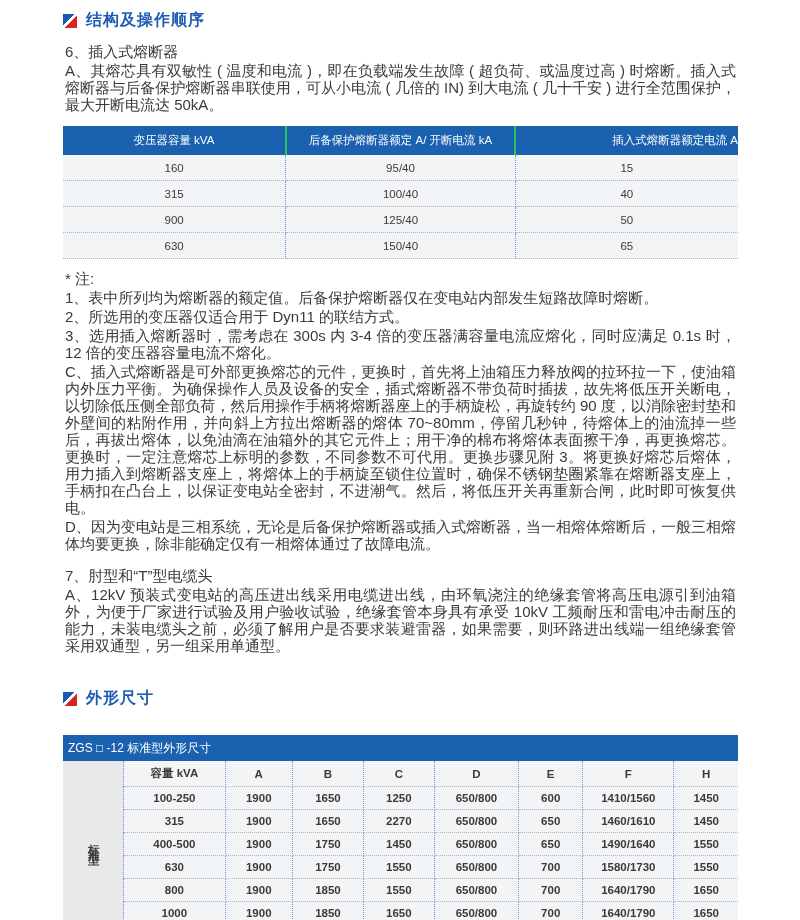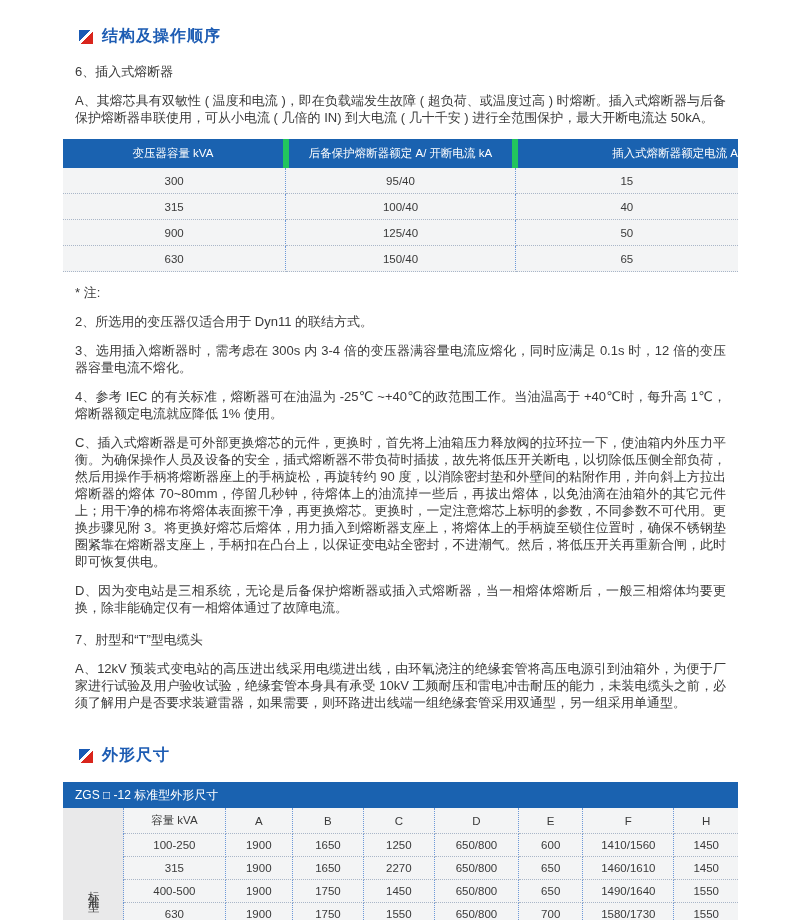--- a/index.html
+++ b/index.html
@@ -4,54 +4,54 @@
 <style>
   html, body { margin:0; padding:0; background:#ffffff; }
   body {
     width:800px; height:920px; overflow:hidden;
     font-family:"Liberation Sans","DejaVu Sans",sans-serif;
     color:#3a3a3a;
   }
   .page { box-sizing:border-box; width:800px; padding:10px 62px 0 63px; }
 
   
-  .section-head { display:flex; align-items:center; gap:9px; margin:16px; }
+  .section-head { display:flex; align-items:center; gap:9px; margin:0; }
   .section-head .st { font-size:16px; font-weight:bold; color:#1d5cb3; letter-spacing:1px; }
   .sq {
     width:14px; height:14px; flex:0 0 auto;
     background:linear-gradient(135deg,#1a5ab4 0%,#1a5ab4 42%,#ffffff 42%,#ffffff 55%,#d9251c 55%,#d9251c 100%);
   }
   .head2 { margin-top:34px; }
 
   
-  .body-text p { margin:12px; font-size:13px; line-height:17px; text-align:justify; color:#3a3a3a; }
+  .body-text p { margin:2px; font-size:15px; line-height:17px; text-align:justify; color:#3a3a3a; }
   .block1 { margin-top:12px; }
   .notes  { margin-top:11px; }
   .sec7   { margin-top:15px; }
 
   
   table.t { width:100%; border-collapse:collapse; table-layout:fixed; font-size:11.5px; color:#3a3a3a; }
   .t1 { margin-top:13px; }
   .t1 th {
     background:#1a62b0; color:#ffffff; font-weight:normal; font-size:11.5px;
-    height:29px; border-right:6px solid #22c55e; text-align:center; padding:0;
+    height:29px; border-right:2px solid #22c55e; text-align:center; padding:0;
   }
   .t1 th:last-child { border-right:none;text-align:right; }
   table.t td {
     background:#f3f4f5; text-align:center; padding:0;
     border-right:1px dotted #6c98d8; border-bottom:1px dotted #a9b6c8;
   }
   table.t td:last-child { border-right:none; }
   .t1 td { height:25px; }
 
   .t2-title {
-    margin-top:16px; background:#1a62b0; color:#ffffff;
-    font-size:12px; height:26px; line-height:26px; padding-left:12px;
-  }
-  .t2 td { height:22px; }
+    margin-top:26px; background:#1a62b0; color:#ffffff;
+    font-size:12px; height:26px; line-height:26px; padding-left:5px;
+  }
+  .t2 td { height:22px;font-weight:bold; }
   .t2 tr.head td { height:25px; }
   .t2 td.label-cell {
     background:#e9e9ea; border-right:1px dotted #6c98d8;
     writing-mode:vertical-rl; text-orientation:upright;
     letter-spacing:5px; text-align:center; vertical-align:middle;
   }
 </style>
 </head>
 <body>
 
@@ -75,21 +75,21 @@
       </colgroup>
     <thead>
       <tr>
         <th>变压器容量 kVA</th>
         <th>后备保护熔断器额定 A/ 开断电流 kA</th>
         <th>插入式熔断器额定电流 A</th>
       </tr>
     </thead>
     <tbody>
       <tr>
-        <td>300</td>
+        <td>160</td>
         <td>95/40</td>
         <td>15</td>
       </tr>
       <tr>
         <td>315</td>
         <td>100/40</td>
         <td>40</td>
       </tr>
       <tr>
         <td>900</td>
@@ -99,23 +99,23 @@
       <tr>
         <td>630</td>
         <td>150/40</td>
         <td>65</td>
       </tr>
     </tbody>
   </table>
 
   <div class="body-text notes">
     <p>* 注:</p>
+    <p>1、表中所列均为熔断器的额定值。后备保护熔断器仅在变电站内部发生短路故障时熔断。</p>
     <p>2、所选用的变压器仅适合用于 Dyn11 的联结方式。</p>
     <p>3、选用插入熔断器时，需考虑在 300s 内 3-4 倍的变压器满容量电流应熔化，同时应满足 0.1s 时，12 倍的变压器容量电流不熔化。</p>
-    <p>4、参考 IEC 的有关标准，熔断器可在油温为 -25℃ ~+40℃的政范围工作。当油温高于 +40℃时，每升高 1℃，熔断器额定电流就应降低 1% 使用。</p>
     <p>C、插入式熔断器是可外部更换熔芯的元件，更换时，首先将上油箱压力释放阀的拉环拉一下，使油箱内外压力平衡。为确保操作人员及设备的安全，插式熔断器不带负荷时插拔，故先将低压开关断电，以切除低压侧全部负荷，然后用操作手柄将熔断器座上的手柄旋松，再旋转约 90 度，以消除密封垫和外壁间的粘附作用，并向斜上方拉出熔断器的熔体 70~80mm，停留几秒钟，待熔体上的油流掉一些后，再拔出熔体，以免油滴在油箱外的其它元件上；用干净的棉布将熔体表面擦干净，再更换熔芯。更换时，一定注意熔芯上标明的参数，不同参数不可代用。更换步骤见附 3。将更换好熔芯后熔体，用力插入到熔断器支座上，将熔体上的手柄旋至锁住位置时，确保不锈钢垫圈紧靠在熔断器支座上，手柄扣在凸台上，以保证变电站全密封，不进潮气。然后，将低压开关再重新合闸，此时即可恢复供电。</p>
     <p>D、因为变电站是三相系统，无论是后备保护熔断器或插入式熔断器，当一相熔体熔断后，一般三相熔体均要更换，除非能确定仅有一相熔体通过了故障电流。</p>
   </div>
 
   <div class="body-text sec7">
     <p>7、肘型和“T”型电缆头</p>
     <p>A、12kV 预装式变电站的高压进出线采用电缆进出线，由环氧浇注的绝缘套管将高压电源引到油箱外，为便于厂家进行试验及用户验收试验，绝缘套管本身具有承受 10kV 工频耐压和雷电冲击耐压的能力，未装电缆头之前，必须了解用户是否要求装避雷器，如果需要，则环路进出线端一组绝缘套管采用双通型，另一组采用单通型。</p>
   </div>
 
   <div class="section-head head2">

